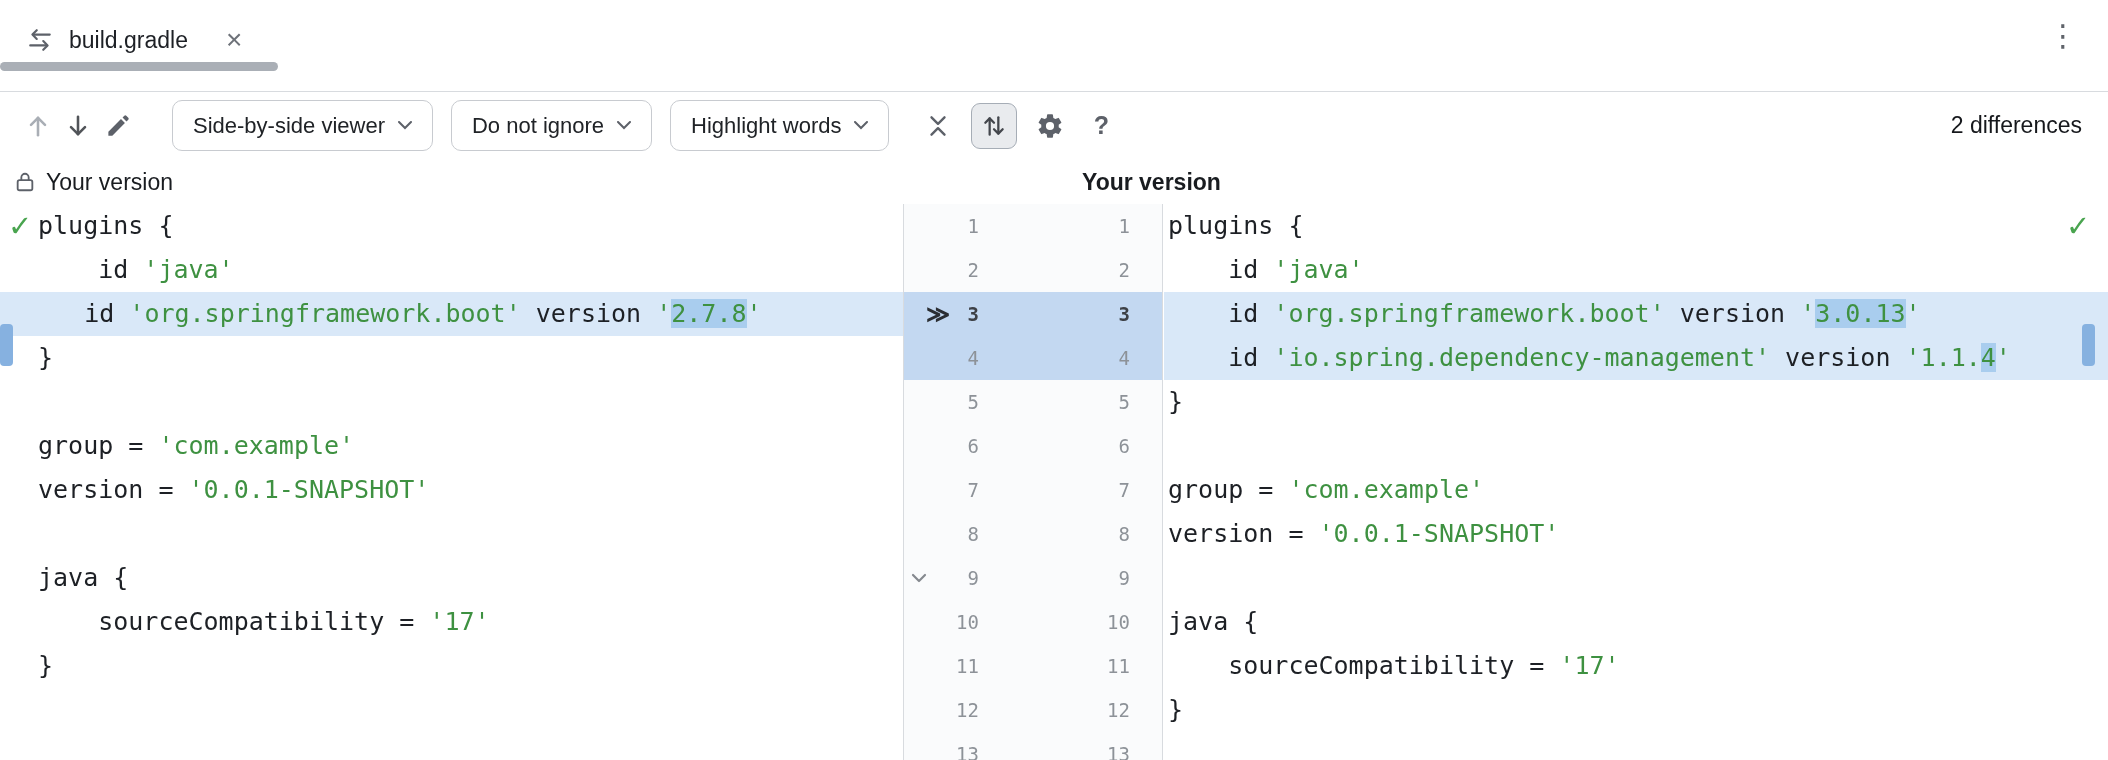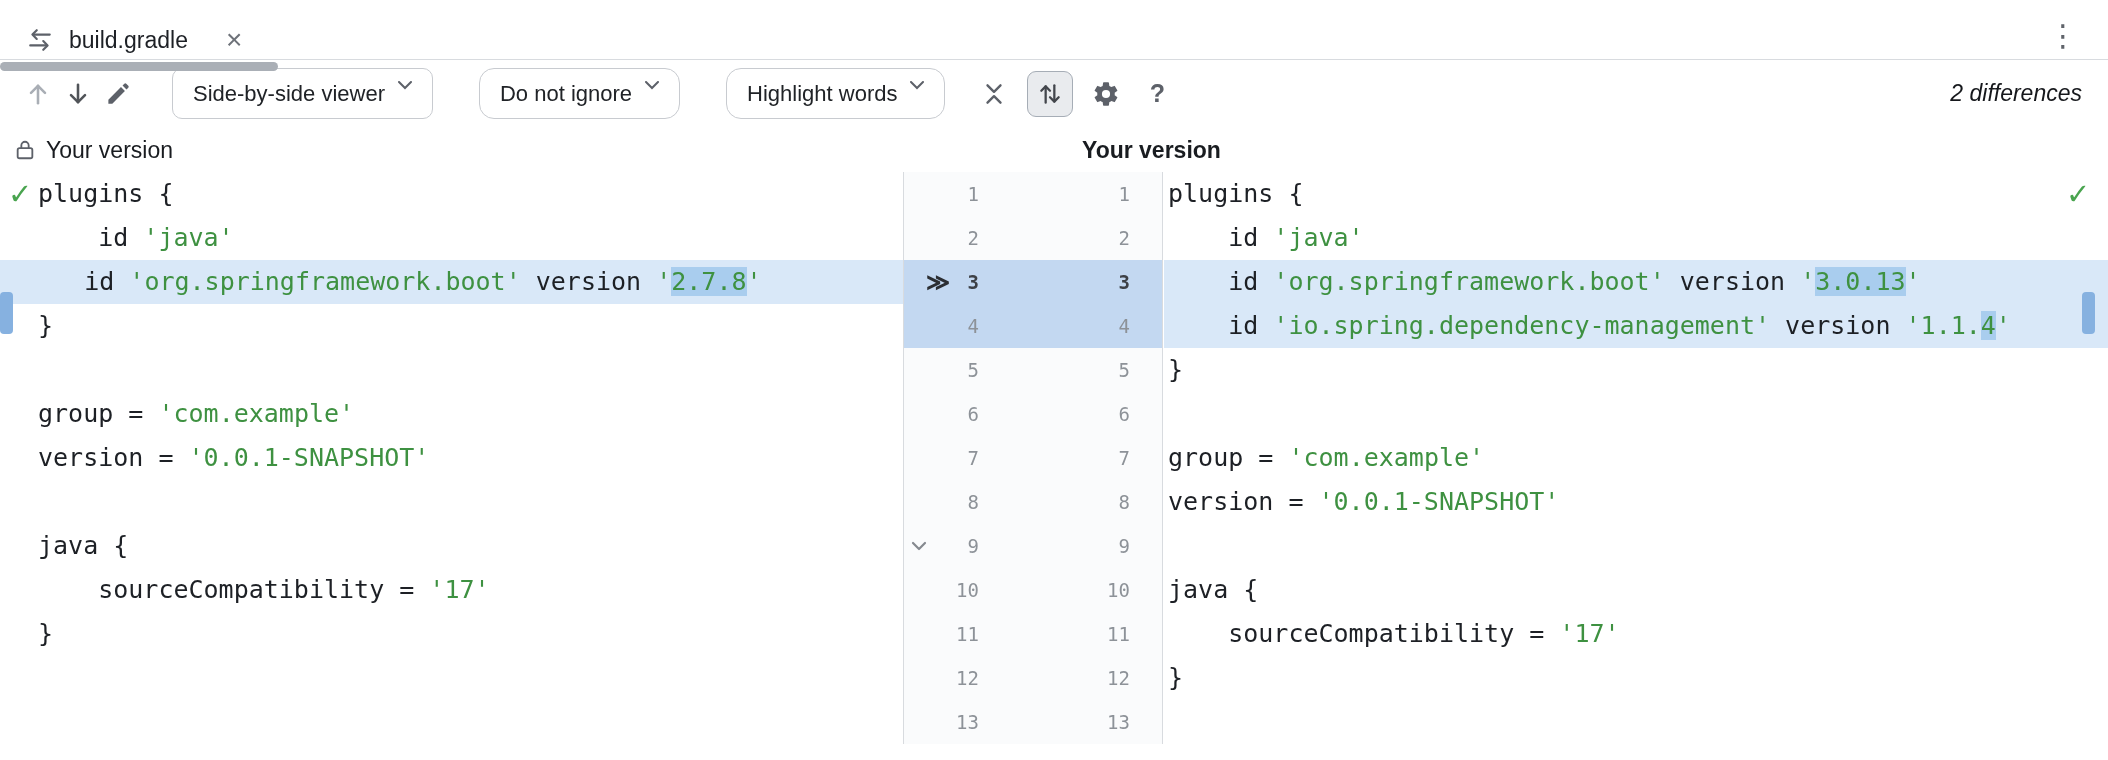--- a/index.html
+++ b/index.html
@@ -12,40 +12,40 @@
     --border:#d8dbdf;
     --icon-gray:#5d6169;
     --text:#1d2025;
   }
   html,body{margin:0;padding:0;}
   body{width:2108px;height:760px;overflow:hidden;background:#fff;
        font-family:"Liberation Sans","DejaVu Sans",sans-serif;color:var(--text);}
   .app{position:relative;width:2108px;height:760px;background:#fff;}
 
   
-  .tabbar{position:relative;height:60px;border-bottom:1px solid var(--border);box-sizing:border-box;}
+  .tabbar{position:relative;height:92px;border-bottom:1px solid var(--border);box-sizing:border-box;}
   .tab{display:inline-flex;align-items:center;height:60px;padding:10px 0 0 27px;gap:16px;cursor:pointer;}
   .tab-title{font-size:23px;color:var(--text);}
   .tab-close{font-size:28px;color:#6e7279;margin-left:22px;line-height:1;}
   .tab-indicator{position:absolute;left:0;top:62px;width:278px;height:9px;border-radius:5px;background:#aaafb6;}
   .kebab{position:absolute;right:30px;top:18px;font-size:30px;color:#5f636a;letter-spacing:0;}
 
   
   .toolbar{height:67px;display:flex;align-items:center;padding:0 14px 0 18px;}
   .icon-btn{width:40px;height:46px;display:flex;align-items:center;justify-content:center;border-radius:8px;flex:none;}
   .dd-btn{height:51px;border:1px solid #c8cbd0;border-radius:10px;padding:12px 20px;display:inline-flex;
-          align-items:flex-start;gap:13px;font-size:22px;color:#202327;background:#fff;flex:none;}
-  .dd-btn + .dd-btn{margin-left:46px;border-radius:15px;}
+          align-items:center;gap:13px;font-size:22px;color:#202327;background:#fff;flex:none;}
+  .dd-btn + .dd-btn{margin-left:18px;}
   .first-dd{margin-left:34px;}
   .icons-after{display:flex;align-items:center;gap:10px;margin-left:26px;}
   .toggle{width:44px;height:44px;display:flex;align-items:center;justify-content:center;border-radius:9px;
           border:1px solid transparent;}
   .toggle.active{border:1px solid #a6adb6;background:#e9ebee;}
   .help{font-size:25px;color:#5d6169;font-weight:bold;width:36px;text-align:center;}
-  .differences{margin-left:auto;font-size:23px;color:#16181c;padding-right:12px;font-style:italic;}
+  .differences{margin-left:auto;font-size:23px;color:#16181c;padding-right:12px;}
 
   
   .version-headers{position:relative;height:45px;font-size:23px;color:#191c20;}
   .vh-base{position:absolute;left:46px;top:50%;transform:translateY(-50%);}
   .vh-yours{position:absolute;left:1082px;top:50%;transform:translateY(-50%);font-weight:bold;}
   .lock{position:absolute;left:14px;top:50%;transform:translateY(-50%);}
 
   
   .diff-area{position:relative;height:572px;font-family:"DejaVu Sans Mono","Liberation Mono",monospace;
              font-size:25px;}

